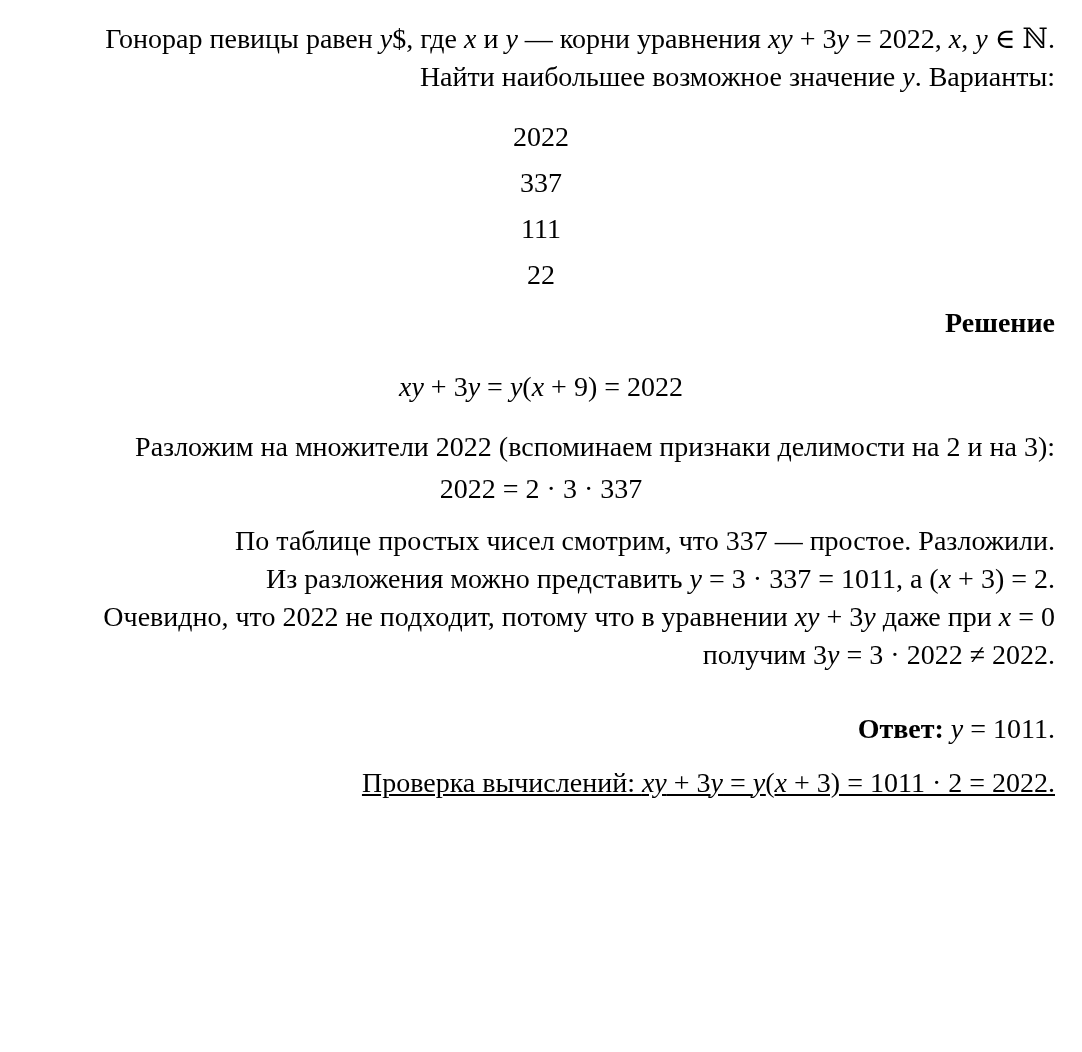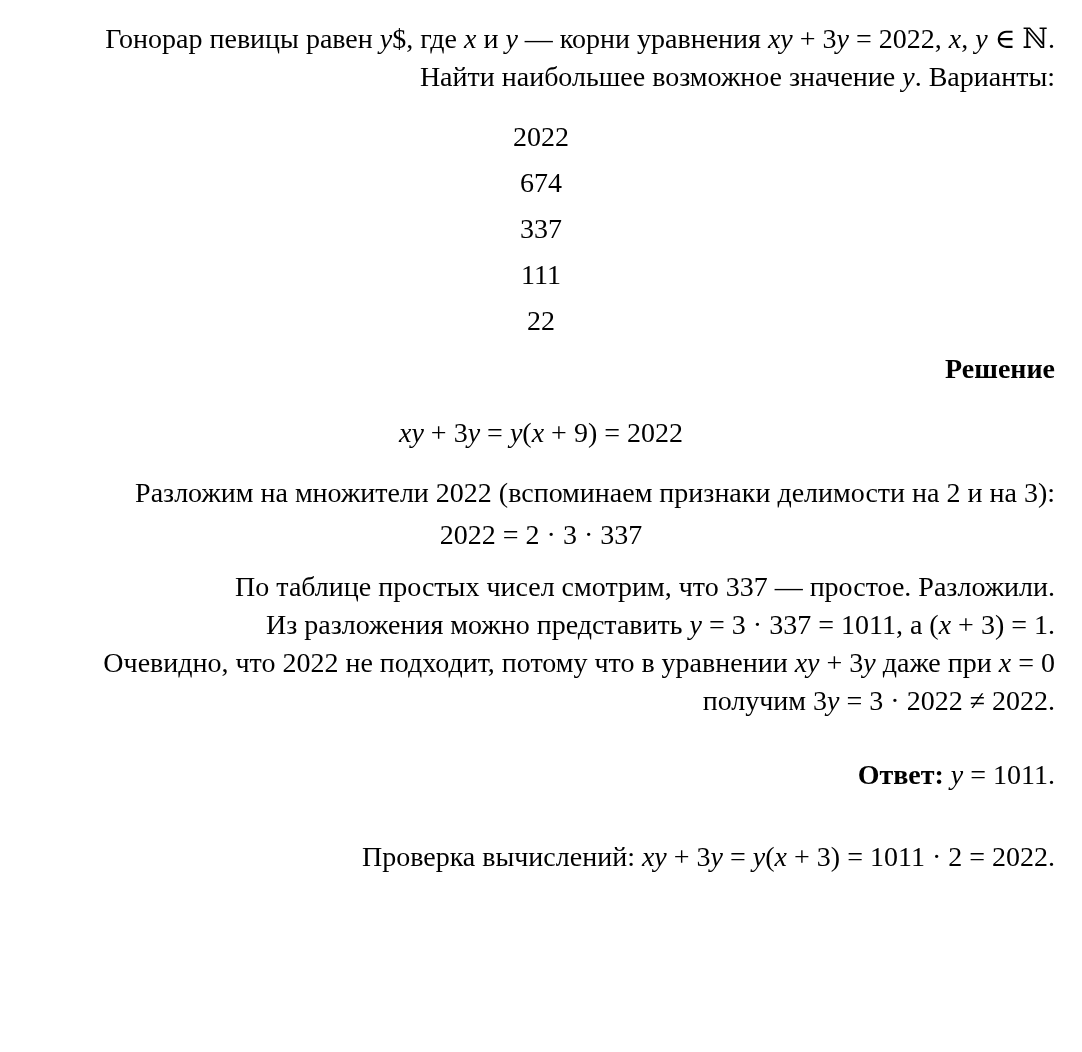--- a/index.html
+++ b/index.html
@@ -48,49 +48,49 @@
   .display-math.tight {
     margin: 4px 0 14px 0;
   }
   .heading {
     margin-top: 10px;
   }
   .answer {
     margin-top: 36px;
   }
   .check {
-    margin-top: 44px;
+    margin-top: 16px;
+    text-decoration: underline;
   }
 </style>
 </head>
 <body>
 
 <div class="page">
 
   <p class="para indent"><span>Гонорар певицы равен </span><span class="i">y</span><span>$, где </span><span class="i">x</span><span> и </span><span class="i">y</span><span> — корни уравнения </span><span class="i">xy</span><span> + 3</span><span class="i">y</span><span> = 2022, </span><span class="i">x</span><span>, </span><span class="i">y</span><span> ∈ ℕ. Найти наибольшее возможное значение </span><span class="i">y</span><span>. Варианты:</span></p>
 
   <div class="options">
     <div class="option option-first">2022</div>
-    <div class="option">674</div>
     <div class="option">337</div>
     <div class="option">111</div>
     <div class="option">22</div>
   </div>
 
   <p class="para indent b heading">Решение</p>
 
   <div class="display-math"><span class="i">xy</span><span> + 3</span><span class="i">y</span><span> = </span><span class="i">y</span><span>(</span><span class="i">x</span><span> + 9) = 2022</span></div>
 
   <p class="para indent"><span>Разложим на множители 2022 (вспоминаем признаки делимости на 2 и на 3):</span></p>
 
   <div class="display-math tight"><span>2022 = 2 · 3 · 337</span></div>
 
   <p class="para indent"><span>По таблице простых чисел смотрим, что 337 — простое. Разложили.</span></p>
 
-  <p class="para indent"><span>Из разложения можно представить </span><span class="i">y</span><span> = 3 · 337 = 1011, а (</span><span class="i">x</span><span> + 3) = 1.</span></p>
+  <p class="para indent"><span>Из разложения можно представить </span><span class="i">y</span><span> = 3 · 337 = 1011, а (</span><span class="i">x</span><span> + 3) = 2.</span></p>
 
   <p class="para indent"><span>Очевидно, что 2022 не подходит, потому что в уравнении </span><span class="i">xy</span><span> + 3</span><span class="i">y</span><span> даже при </span><span class="i">x</span><span> = 0 получим 3</span><span class="i">y</span><span> = 3 · 2022 ≠ 2022.</span></p>
 
   <p class="para indent answer"><span class="b">Ответ:</span><span> </span><span class="i">y</span><span> = 1011.</span></p>
 
   <p class="para indent check"><span>Проверка вычислений: </span><span class="i">xy</span><span> + 3</span><span class="i">y</span><span> = </span><span class="i">y</span><span>(</span><span class="i">x</span><span> + 3) = 1011 · 2 = 2022.</span></p>
 
 </div>
 
 </body></html>

